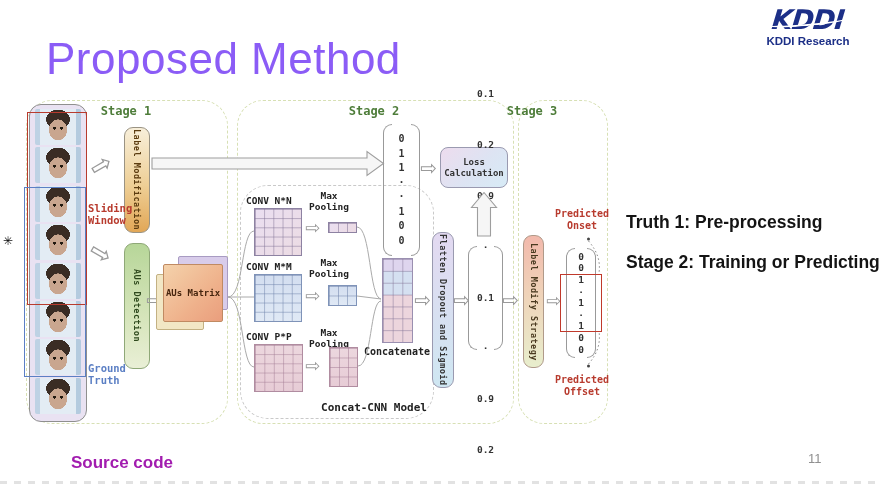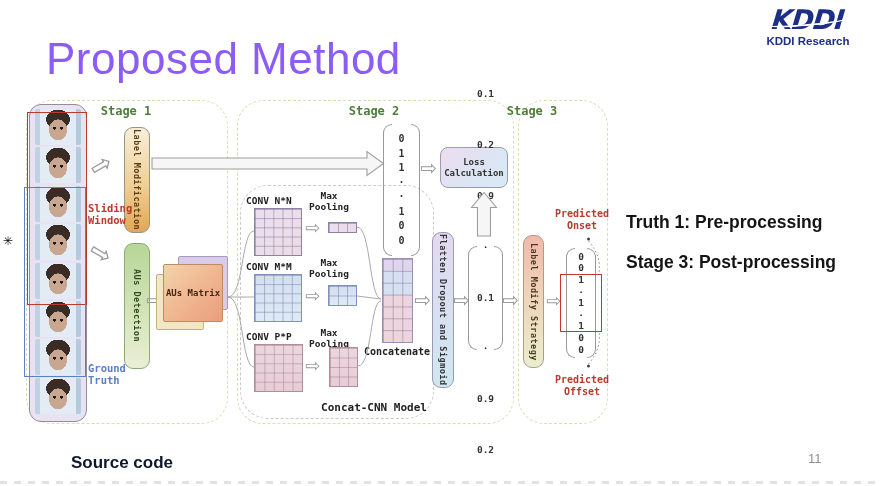--- a/index.html
+++ b/index.html
@@ -82,21 +82,21 @@
     background:linear-gradient(135deg,#eddcee 0%,#dde4f3 55%,#d7ebf6 100%);display:flex;align-items:center;justify-content:center;
     text-align:center;font:bold 9px "DejaVu Sans Mono",monospace;color:#333;line-height:11px;z-index:2;}
 
   .pred{width:60px;text-align:center;font:bold 10px "DejaVu Sans Mono",monospace;color:#b83b2e;line-height:12px;z-index:2;}
 
   
   .legend{left:626px;top:202px;z-index:2;}
   .legend-item{font-size:17.5px;font-weight:bold;color:#141414;line-height:40px;white-space:nowrap;}
 
   
-  .src-label{left:71px;top:453px;font-size:17px;font-weight:bold;color:#0f172a;}
+  .src-label{left:71px;top:453px;font-size:17px;font-weight:bold;color:#a21caf;}
   .src-url{left:235px;top:453px;font-size:17px;color:#2b2b2b;letter-spacing:-0.2px;}
   .src-url .domain{border-bottom:1.5px solid #888;box-shadow:0 2px 0 rgba(220,120,120,.35);}
   .page-num{left:808px;top:451px;font-size:13px;color:#909090;}
 
   .cursor{left:3px;top:234px;font-size:12px;color:#111;z-index:6;}
   .film{left:0;top:481px;width:880px;height:3px;background:repeating-linear-gradient(90deg,#cfcfcf 0 7px,transparent 7px 14px);opacity:.6;}
 
   svg.overlay{position:absolute;left:0;top:0;z-index:3;pointer-events:none;}
 </style>
 </head>
@@ -212,21 +212,21 @@
       <span>1</span>
       <span>0</span>
       <span>0</span>
     </div>
   <div class="abs rect-redout"></div>
   <div class="abs pred" style="left:552px;top:208px;">Predicted Onset</div>
   <div class="abs pred" style="left:552px;top:374px;">Predicted Offset</div>
 
   <div class="abs legend">
     <div class="legend-item">Truth 1: Pre-processing</div>
-    <div class="legend-item">Stage 3: Post-processing</div>
+    <div class="legend-item">Stage 2: Training or Predicting</div>
   </div>
 
   <div class="abs src-label">Source code</div>
   <div class="abs page-num">11</div>
 
   <div class="abs cursor">✳</div>
   <div class="abs film"></div>
 
   <svg class="overlay" width="880" height="486" viewBox="0 0 880 486">
 

